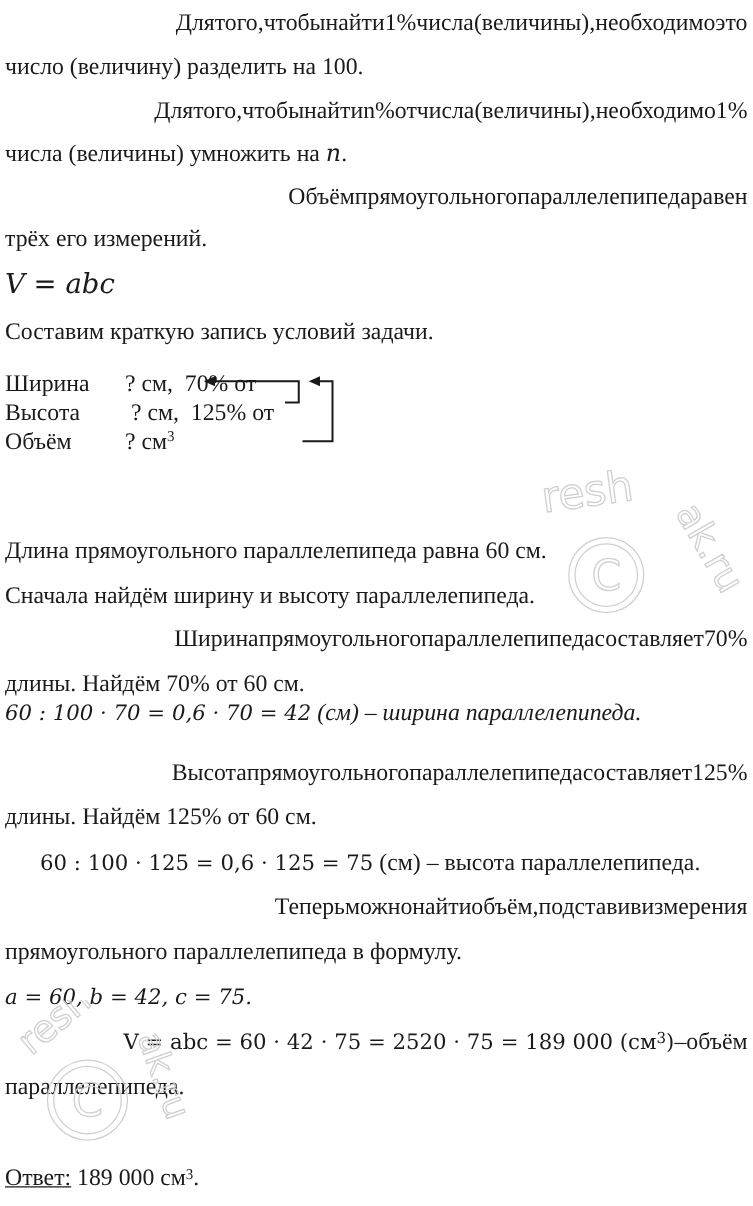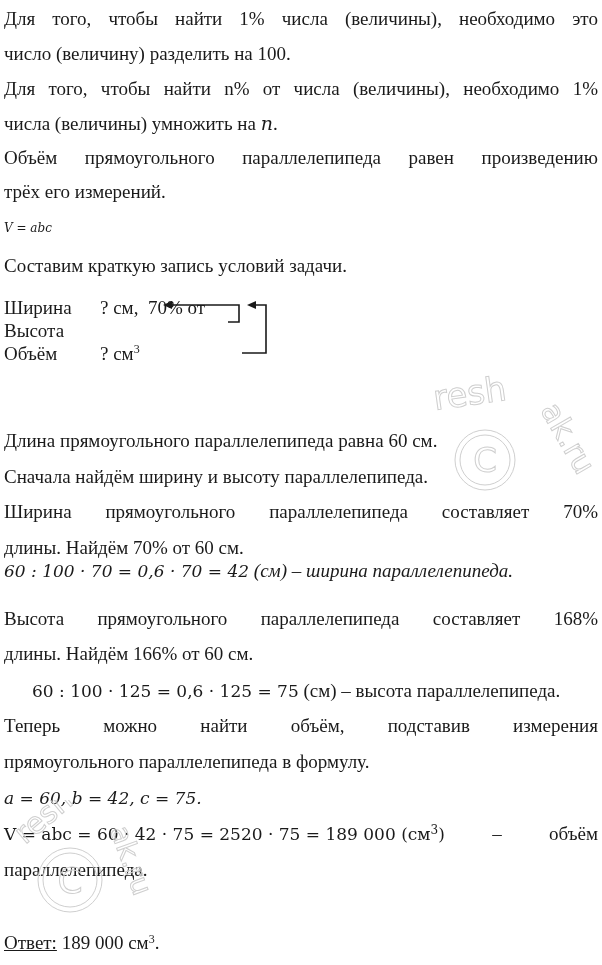--- a/index.html
+++ b/index.html
@@ -1,19 +1,19 @@
 <!DOCTYPE html>
 <html><head>
 <meta charset="utf-8">
 <style>
   html, body { margin:0; padding:0; background:#ffffff; }
   body { width:602px; height:965px; position:relative; overflow:hidden;
          font-family:"Liberation Serif", serif; color:#1a1a1a; font-size:19px; }
   .line { position:absolute; left:4px; white-space:nowrap; line-height:22px; }
-  .just { display:flex; justify-content:space-between; width:594px; }
+  .just { display:flex; justify-content:flex-end; width:594px; }
   .math { font-family:"DejaVu Serif", serif; font-size:17px; }
   .mi { font-style:italic; font-family:"DejaVu Serif", serif; }
   .tbl { position:absolute; left:4px; top:296px; font-size:19px; line-height:23px; }
   .tbl .row { display:flex; height:23px; }
   .tbl .k { width:96px; }
   .u { text-decoration:underline; }
   sup { font-size:12px; vertical-align:top; position:relative; top:-4px; }
   .wm { position:absolute; pointer-events:none; }
 </style>
 </head>
@@ -46,33 +46,33 @@
 </div>
 <div class="line" style="top:112px;">
   <span>числа (величины) умножить на </span><span class="mi">n</span><span>.</span>
 </div>
 
 <div class="line just" style="top:147px;">
   <span>Объём</span>
   <span>прямоугольного</span>
   <span>параллелепипеда</span>
   <span>равен</span>
-  <span>произведению</span>
 </div>
 <div class="line" style="top:181px;">трёх его измерений.</div>
-<div class="line mi" style="top:217px; font-size:12px;">V = abc</div>
+<div class="line mi" style="top:217px; font-size:22px;">V = abc</div>
 <div class="line" style="top:255px;">Составим краткую запись условий задачи.</div>
 
 <div class="tbl">
   <div class="row">
     <span class="k">Ширина</span>
     <span style="white-space:pre;">? см,  70% от</span>
   </div>
   <div class="row">
     <span class="k">Высота</span>
+    <span style="white-space:pre;"> ? см,  125% от</span>
   </div>
   <div class="row">
     <span class="k">Объём</span>
     <span><span>? см</span><sup>3</sup></span>
   </div>
 </div>
 
 <svg class="wm" style="left:0;top:0;" width="602" height="400">
   <polyline points="228,322 239,322 239,305 170,305" fill="none" stroke="#1a1a1a" stroke-width="1.6"></polyline>
   <polygon points="163,305 172,301 172,309" fill="#1a1a1a"></polygon>
@@ -91,23 +91,23 @@
 </div>
 <div class="line" style="top:537px;">длины. Найдём 70% от 60 см.</div>
 <div class="line" style="top:560px;font-style:italic;">
   <span class="math">60 : 100 · 70 = 0,6 · 70 = 42</span><span> (см) – ширина параллелепипеда.</span>
 </div>
 <div class="line just" style="top:608px;">
   <span>Высота</span>
   <span>прямоугольного</span>
   <span>параллелепипеда</span>
   <span>составляет</span>
-  <span>168%</span>
+  <span>125%</span>
 </div>
-<div class="line" style="top:643px;">длины. Найдём 166% от 60 см.</div>
+<div class="line" style="top:643px;">длины. Найдём 125% от 60 см.</div>
 <div class="line" style="top:680px;margin-left:28px;">
   <span class="math">60 : 100 · 125 = 0,6 · 125 = 75</span><span> (см) – высота параллелепипеда.</span>
 </div>
 <div class="line just" style="top:715px;">
   <span>Теперь</span>
   <span>можно</span>
   <span>найти</span>
   <span>объём,</span>
   <span>подставив</span>
   <span>измерения</span>

